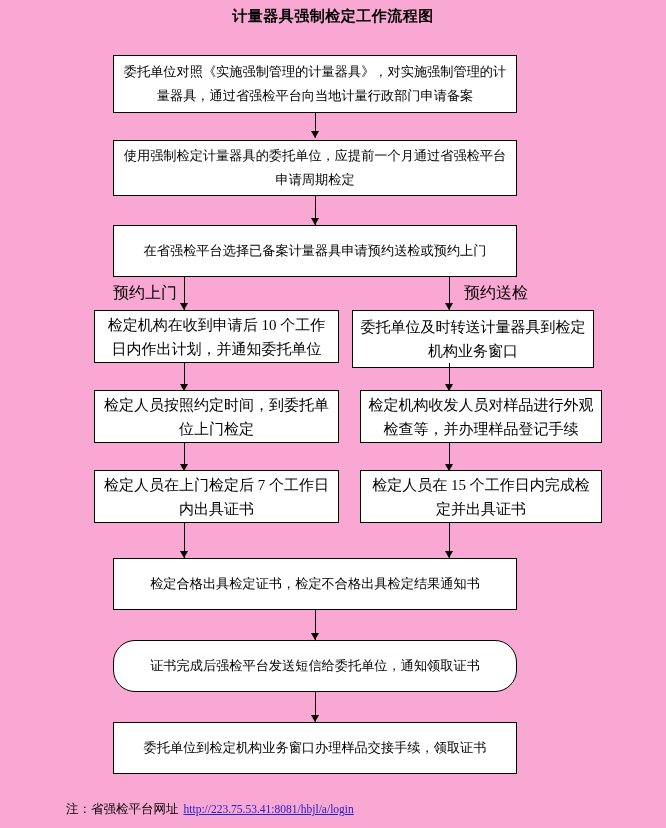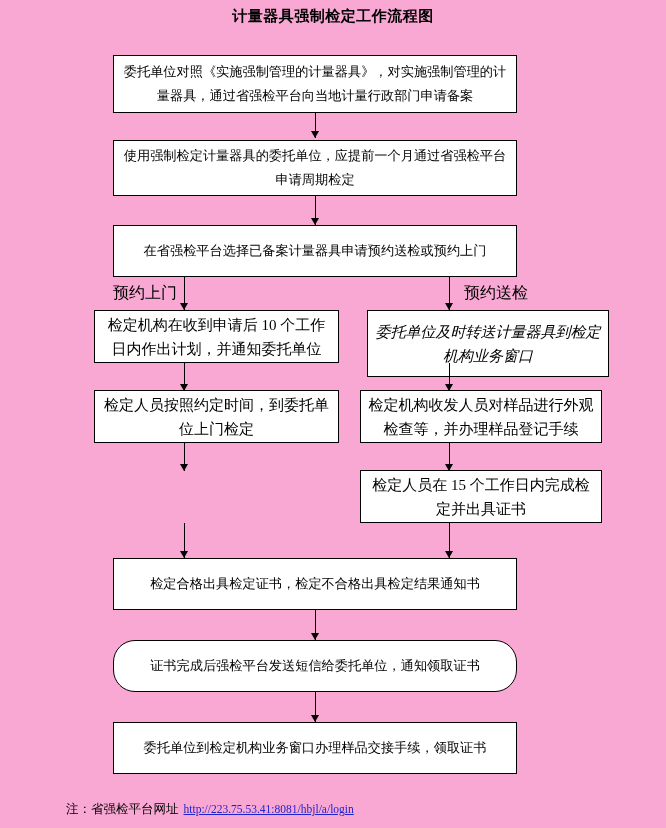--- a/index.html
+++ b/index.html
@@ -137,22 +137,25 @@
   <div class="vline" style="left:184px; top:363px; height:28px;"></div>
   <div class="arrowhead" style="left:180px; top:384px;"></div>
 
   <div class="box col" style="left:62px; top:390px; width:245px; height:53px;">
     <span class="txt">检定人员按照约定时间，到委托单位上门检定</span>
   </div>
 
   <div class="vline" style="left:184px; top:443px; height:28px;"></div>
   <div class="arrowhead" style="left:180px; top:464px;"></div>
 
+  <div class="box col" style="left:62px; top:470px; width:245px; height:53px;">
+    <span class="txt">检定人员在上门检定后 7 个工作日内出具证书</span>
+  </div>
 
-  <div class="box col" style="left:335px; top:310px; width:242px; height:67px;font-style:italic;">
+  <div class="box col" style="left:320px; top:310px; width:242px; height:58px;">
     <span class="txt">委托单位及时转送计量器具到检定机构业务窗口</span>
   </div>
 
   <div class="vline" style="left:449px; top:363px; height:28px;"></div>
   <div class="arrowhead" style="left:445px; top:384px;"></div>
 
   <div class="box col" style="left:328px; top:390px; width:242px; height:53px;">
     <span class="txt">检定机构收发人员对样品进行外观检查等，并办理样品登记手续</span>
   </div>
 

